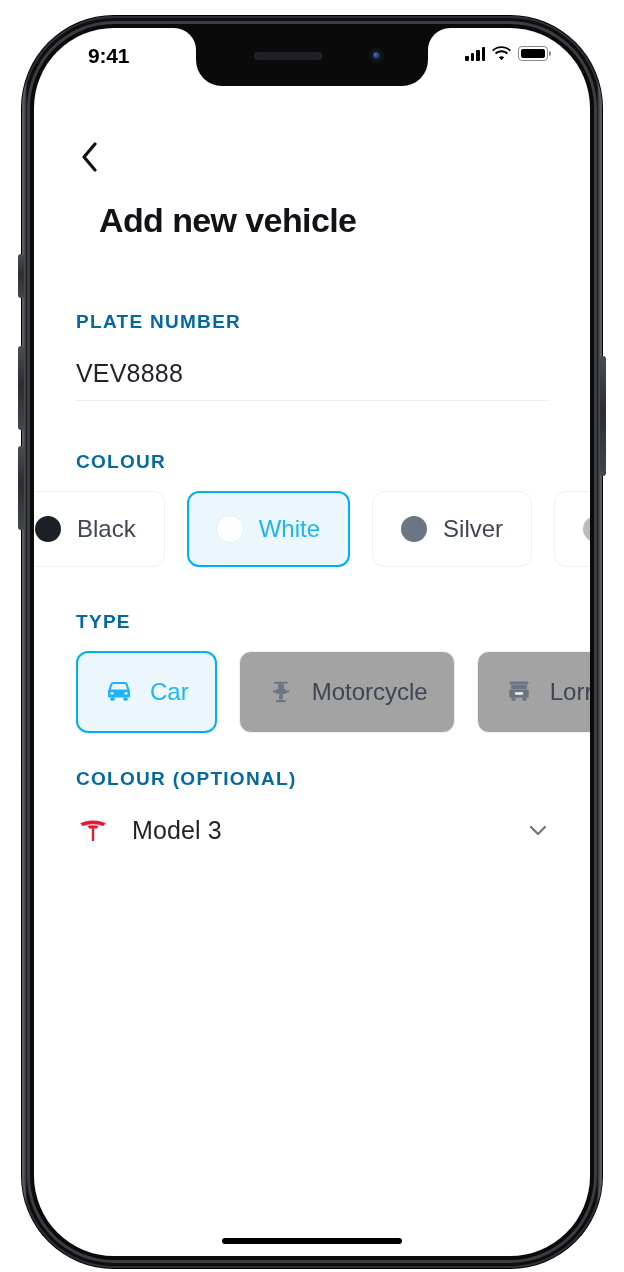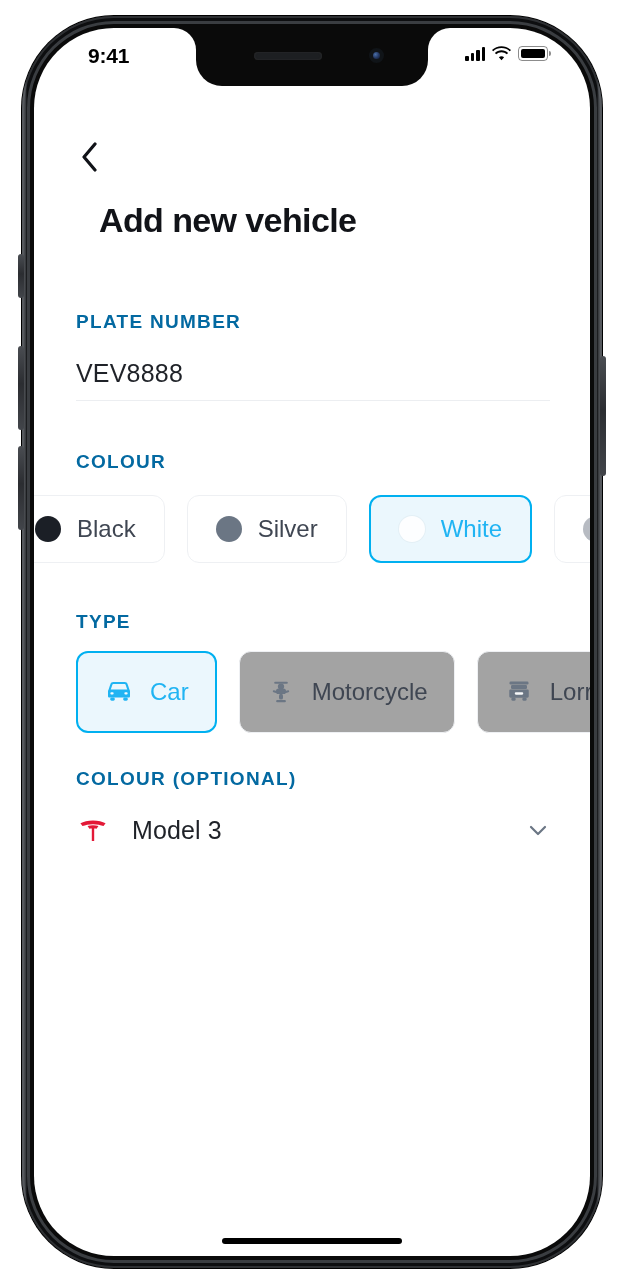--- a/index.html
+++ b/index.html
@@ -276,21 +276,21 @@
     align-items: center;
     gap: 22px;
     height: 86px;
     
     padding-left: 0px;
     margin-left: -28px;
     padding-right: 24px;
   }
   .colour-chip {
     flex: 0 0 auto;
-    height: 68px;
+    height: 76px;
     display: inline-flex;
     align-items: center;
     gap: 16px;
     padding: 0 28px;
     border-radius: 12px;
     background: #ffffff;
     border: 1.4px solid #eef0f3;
     font-size: 24px;
     color: #3f4652;
     cursor: pointer;
@@ -443,27 +443,27 @@
       <input id="plate-input" type="text" value="VEV8888" style="">
       <div id="plate-underline"></div>
 
       <div class="field-label" id="label-colour">COLOUR</div>
       <div id="colour-scroller">
         <div id="colour-track">
             <div class="colour-chip">
               <span class="swatch" style="background: rgb(27, 31, 38);"></span>
               <span>Black</span>
             </div>
+            <div class="colour-chip selected">
+              <span class="swatch" style="background: rgb(253, 254, 255);"></span>
+              <span>White</span>
+            </div>
             <div class="colour-chip">
               <span class="swatch" style="background: rgb(107, 118, 132);"></span>
               <span>Silver</span>
-            </div>
-            <div class="colour-chip selected">
-              <span class="swatch" style="background: rgb(253, 254, 255);"></span>
-              <span>White</span>
             </div>
             <div class="colour-chip">
               <span class="swatch" style="background: rgb(183, 187, 194);"></span>
             </div>
           </div>
       </div>
 
       <div class="field-label" id="label-type">TYPE</div>
       <div id="type-scroller">
         <div id="type-track">

